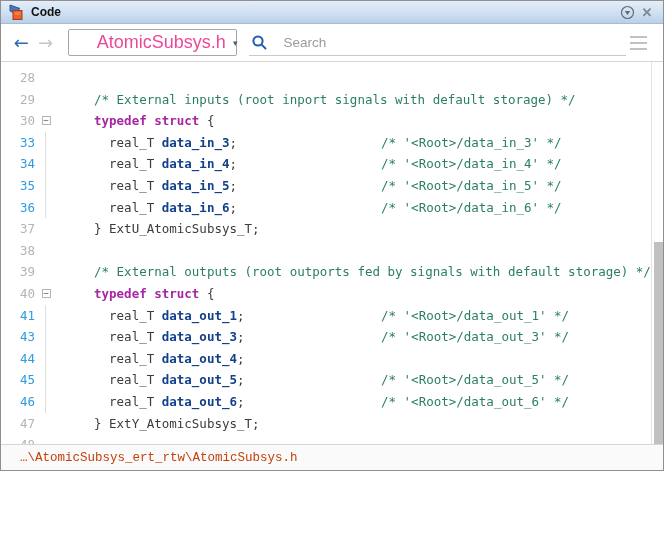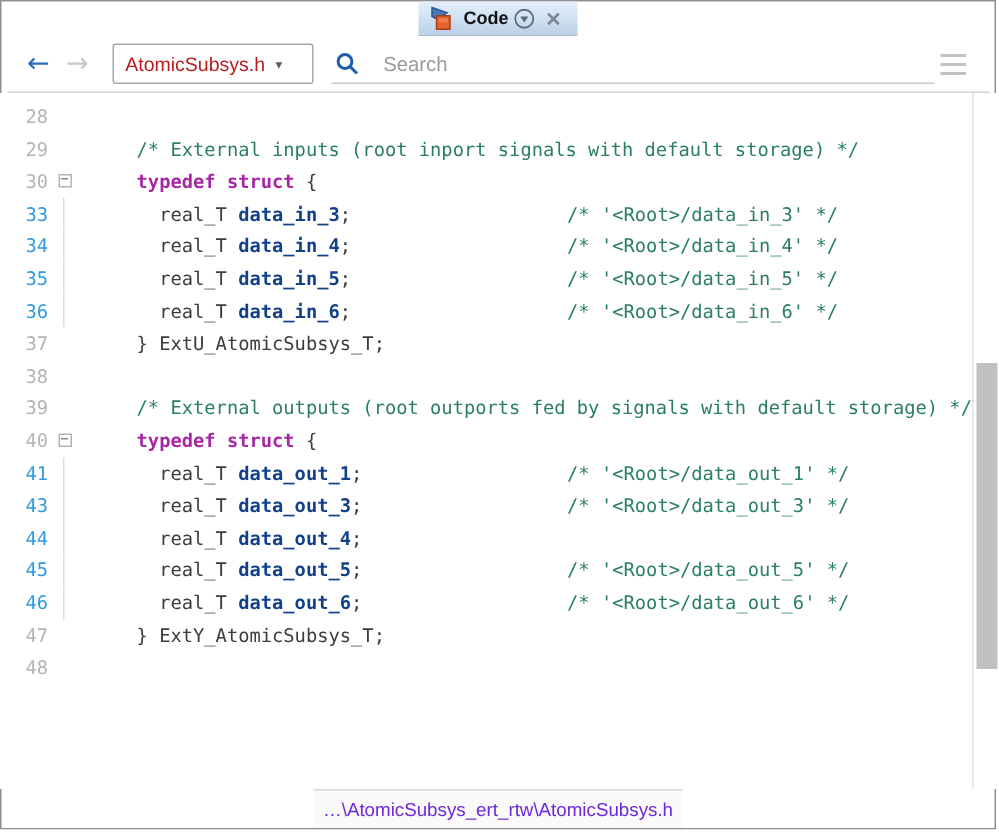--- a/index.html
+++ b/index.html
@@ -1,20 +1,20 @@
 <!DOCTYPE html>
 <html><head>
 <meta charset="utf-8">
 <style>
   html,body{margin:0;padding:0;background:#ffffff;}
   *{box-sizing:border-box;}
   .window{
-    width:664px;height:553px;border:1px solid #8f8f8f;
+    width:664px;height:471px;border:1px solid #8f8f8f;
     font-family:"Liberation Sans", sans-serif;
-    display:flex;flex-direction:column;background:#fff;align-items:center;
+    display:flex;flex-direction:column;background:#fff;
   }
   
   .titlebar{
     height:23px;flex:0 0 23px;display:flex;align-items:center;
     background:linear-gradient(#e3eefa,#cfe0f1 55%,#b9d0e8);
     border-bottom:1px solid #a7bdd4;padding:0 6px;
   }
   .title-icon{width:17px;height:16px;margin:0 5px 0 2px;flex:0 0 auto;}
   .title-text{font-size:12px;font-weight:bold;color:#111;flex:1;}
   .tb-btn{width:20px;height:18px;display:flex;align-items:center;justify-content:center;cursor:default;}
@@ -25,21 +25,21 @@
     display:flex;align-items:center;padding:0 8px;
   }
   .nav-arrow{font-family:"DejaVu Sans",sans-serif;font-size:18px;line-height:1;
     width:26px;text-align:center;user-select:none;}
   .nav-back{color:#2b6cb8;}
   .nav-fwd{color:#c6c6c6;}
   .file-dropdown{
     margin-left:10px;height:27px;min-width:134px;border:1px solid #a8a8a8;border-radius:2px;
     background:#fff;display:flex;align-items:center;padding:0 8px;gap:7px;
   }
-  .file-dropdown .lbl{font-size:13px;color:#b91c1c;}
+  .file-dropdown .lbl{font-size:18px;color:#ec4899;margin-left:20px;}
   .file-dropdown .caret{font-size:9px;color:#4e5d6e;}
   .searchbox{
     margin-left:12px;height:27px;width:402px;border-bottom:1px solid #c9c9c9;
     display:flex;align-items:center;gap:14px;padding:0 2px;
   }
   .searchbox input{
     border:none;outline:none;flex:1;font-size:13.5px;color:#444;
     font-family:"Liberation Sans",sans-serif;background:transparent;
   }
   .searchbox input::placeholder{color:#9b9b9b;}
@@ -63,22 +63,22 @@
   .tok-k{color:#a626a4;font-weight:bold;}
   .tok-i{color:#12418a;font-weight:bold;}
   .tok-c{color:#2a7f62;}
   .trail{position:absolute;left:289px;top:0;color:#2a7f62;}
   
   .vscroll{flex:0 0 18px;border-left:1px solid #e3e3e3;position:relative;background:#fff;}
   .vthumb{position:absolute;left:2px;top:180px;width:14px;height:204px;background:#c1c1c1;}
   
   .statusbar{
     flex:0 0 26px;height:26px;border-top:1px solid #d6d6d6;background:#fafafa;
-    display:flex;align-items:center;padding:0 6px;
-    font-family:Liberation Sans, sans-serif;font-size:12.5px;color:#6d28d9;
+    display:flex;align-items:center;padding:0 19px;
+    font-family:Liberation Mono, monospace;font-size:12.5px;color:#c2410c;
   }
 </style>
 </head>
 <body>
 
 <div class="window">
 
   <div class="titlebar">
     <svg class="title-icon" viewBox="0 0 17 16">
       <polygon points="1,1 11,4.5 5,9 1,7" fill="#4a77b8" stroke="#2d5a94" stroke-width="1"></polygon>

